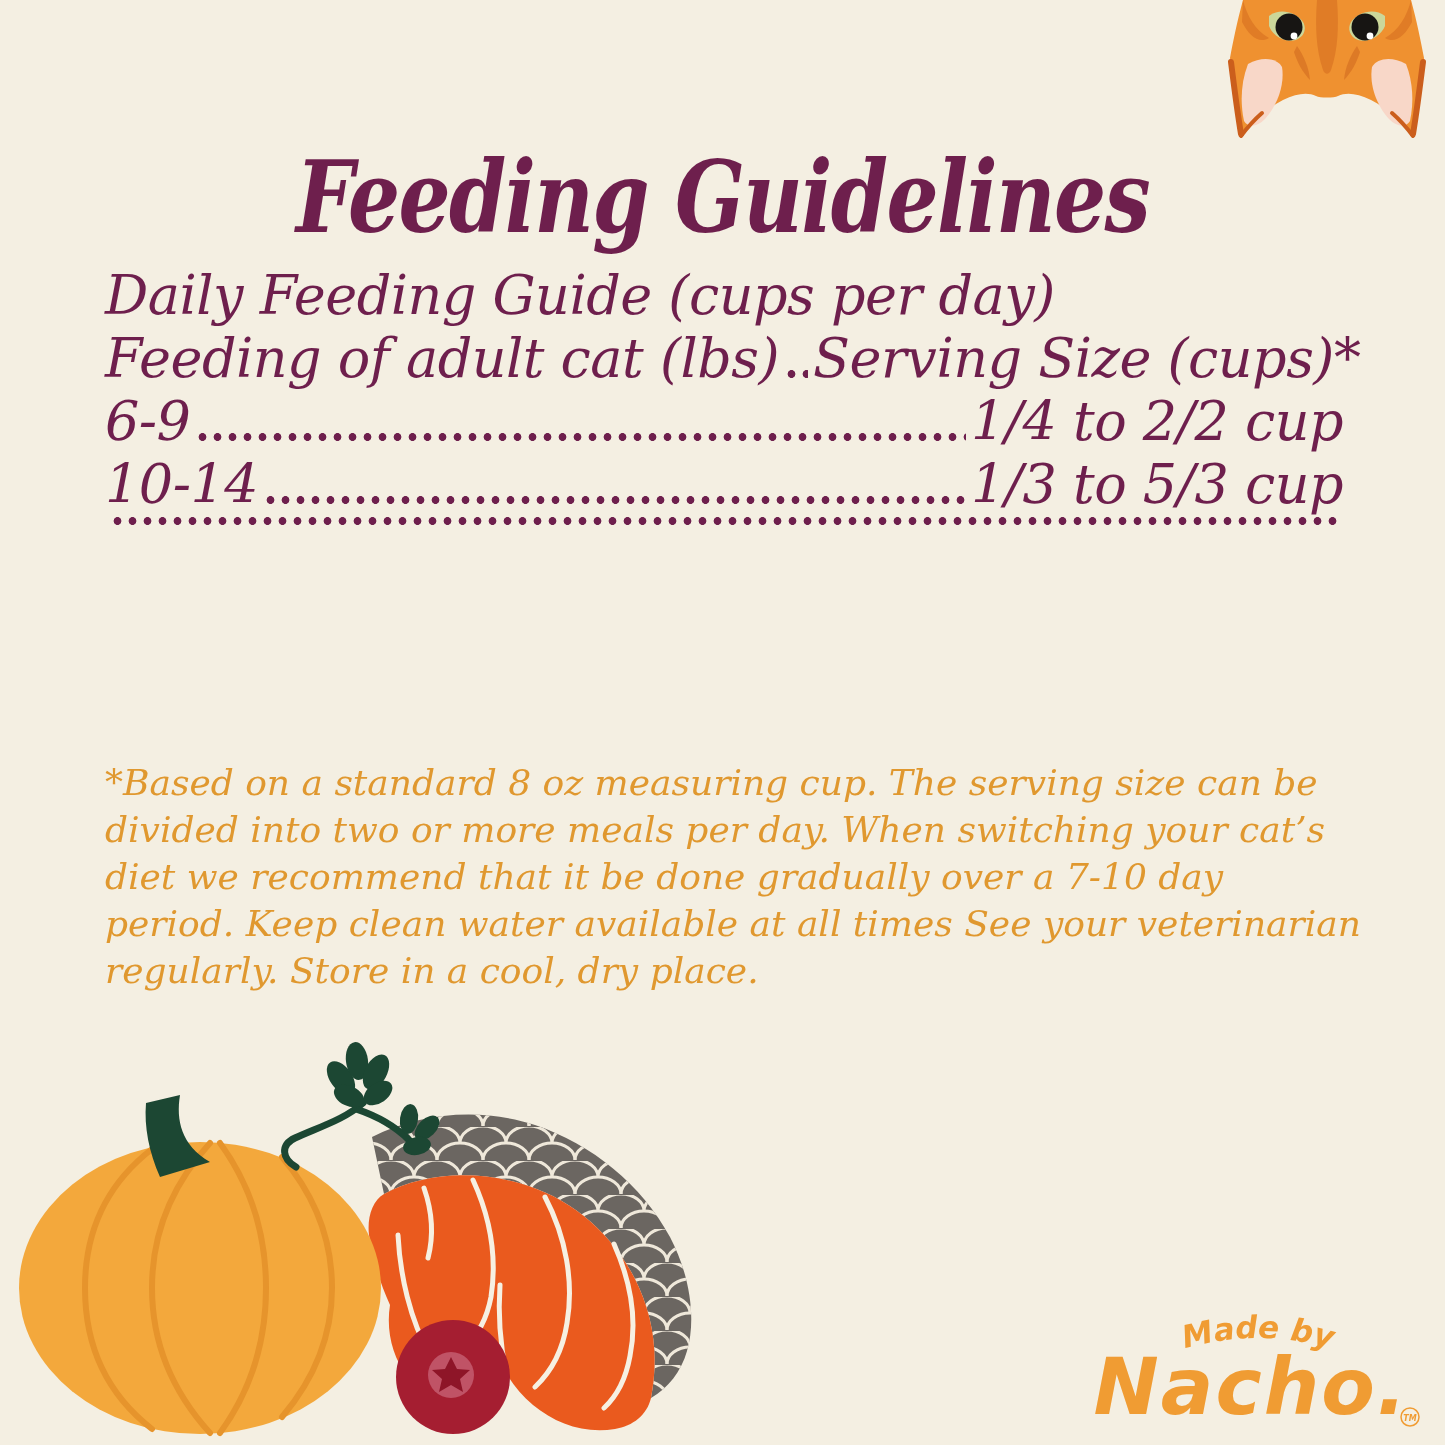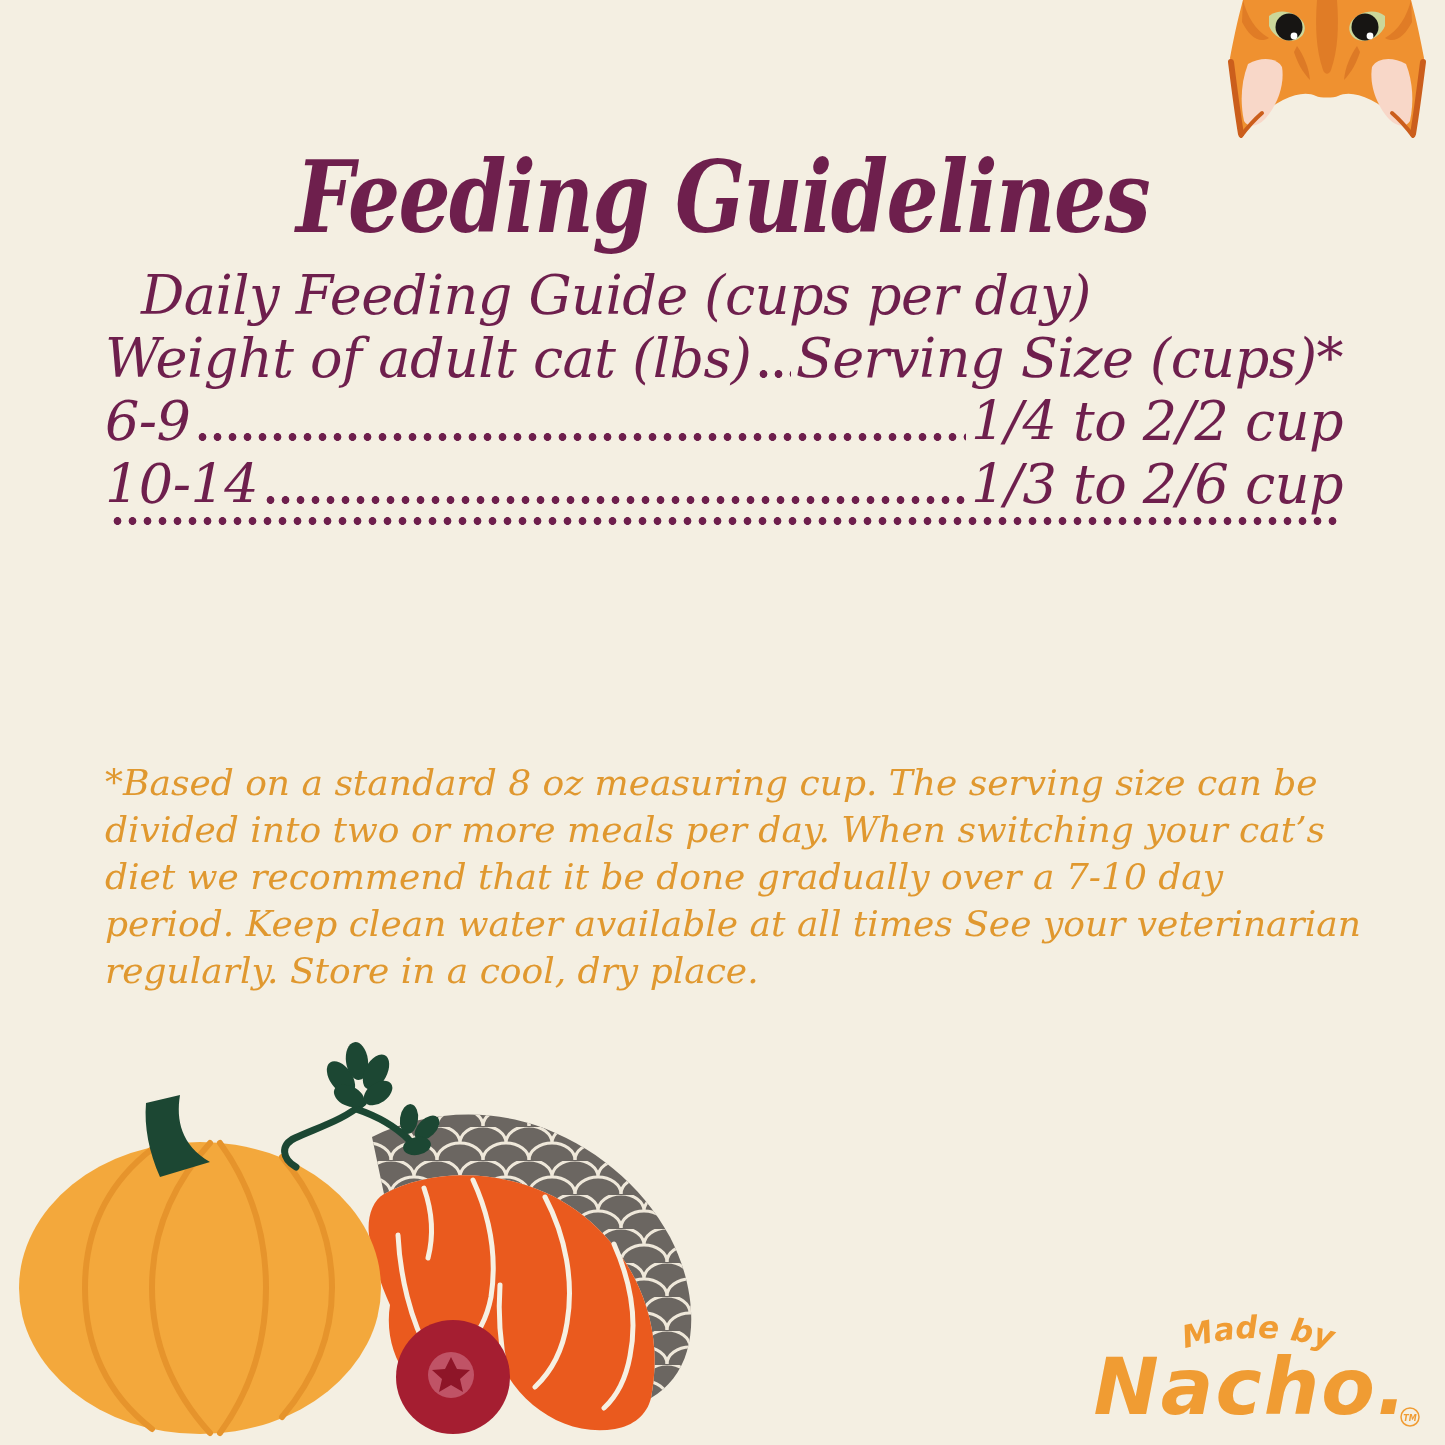--- a/index.html
+++ b/index.html
@@ -32,21 +32,21 @@
   .guide {
     position: absolute;
     top: 264px;
     left: 105px;
     right: 102px;
     color: #6E1F4D;
     font-size: 54px;
     line-height: 63px;
     letter-spacing: -0.5px;
   }
-  .g-heading { white-space: nowrap; margin-left: 36px; }
+  .g-heading { white-space: nowrap; }
   .g-row {
     display: flex;
     align-items: flex-end;
     white-space: nowrap;
   }
   .leader {
     flex: 1 1 auto;
     min-width: 24px;
     height: 10px;
     margin: 0 5px 11px 5px;
@@ -97,35 +97,35 @@
     <circle cx="62" cy="27" r="13.5" fill="#171513"></circle>
     <circle cx="138" cy="27" r="13.5" fill="#171513"></circle>
     <circle cx="67" cy="36" r="3.4" fill="#FFFFFF"></circle>
     <circle cx="143" cy="36" r="3.4" fill="#FFFFFF"></circle>
   </svg>
 
   <section class="guide">
     <div class="g-heading">Daily Feeding Guide (cups per day)</div>
 
     <div class="g-row">
-      <span>Weight of adult cat (lbs)</span>
+      <span>Feeding of adult cat (lbs)</span>
       <span class="leader"></span>
       <span>Serving Size (cups)*</span>
     </div>
 
     <div class="g-row">
       <span>6-9</span>
       <span class="leader"></span>
       <span>1/4 to 2/2 cup</span>
     </div>
 
     <div class="g-row">
       <span>10-14</span>
       <span class="leader"></span>
-      <span>1/3 to 2/6 cup</span>
+      <span>1/3 to 5/3 cup</span>
     </div>
 
     <div class="g-row">
       <span class="leader"></span>
     </div>
   </section>
 
   <p class="note">*Based on a standard 8 oz measuring cup. The serving size can be divided into two or more meals per day. When switching your cat’s diet we recommend that it be done gradually over a 7-10 day period. Keep clean water available at all times See your veterinarian regularly. Store in a cool, dry place.</p>
 
   <svg class="produce-svg" width="705" height="420" viewBox="0 0 705 420" aria-hidden="true">

